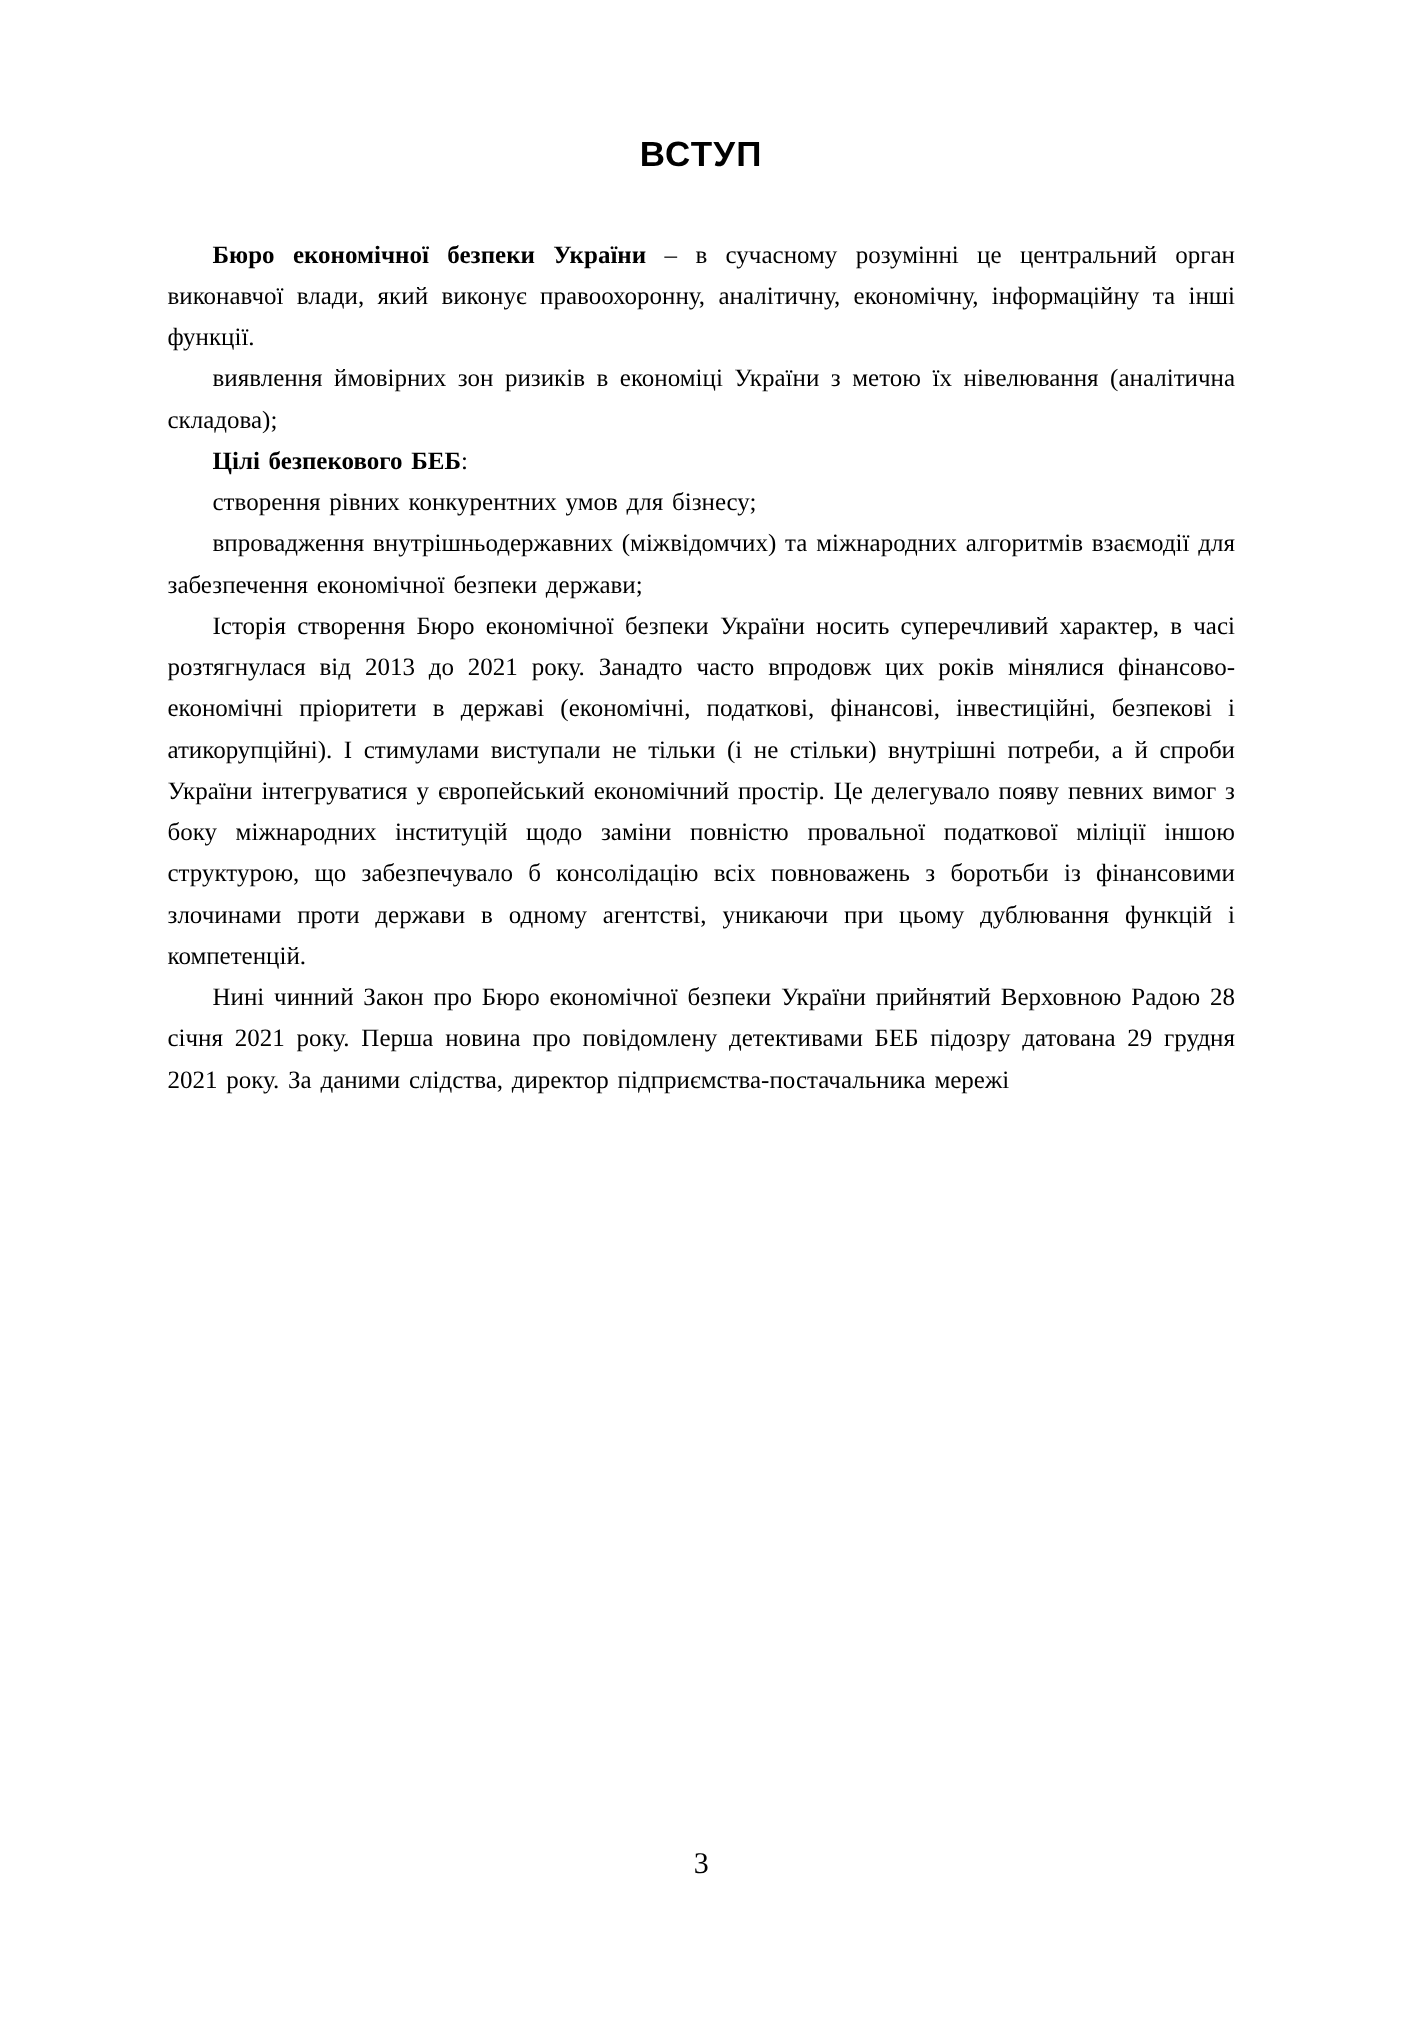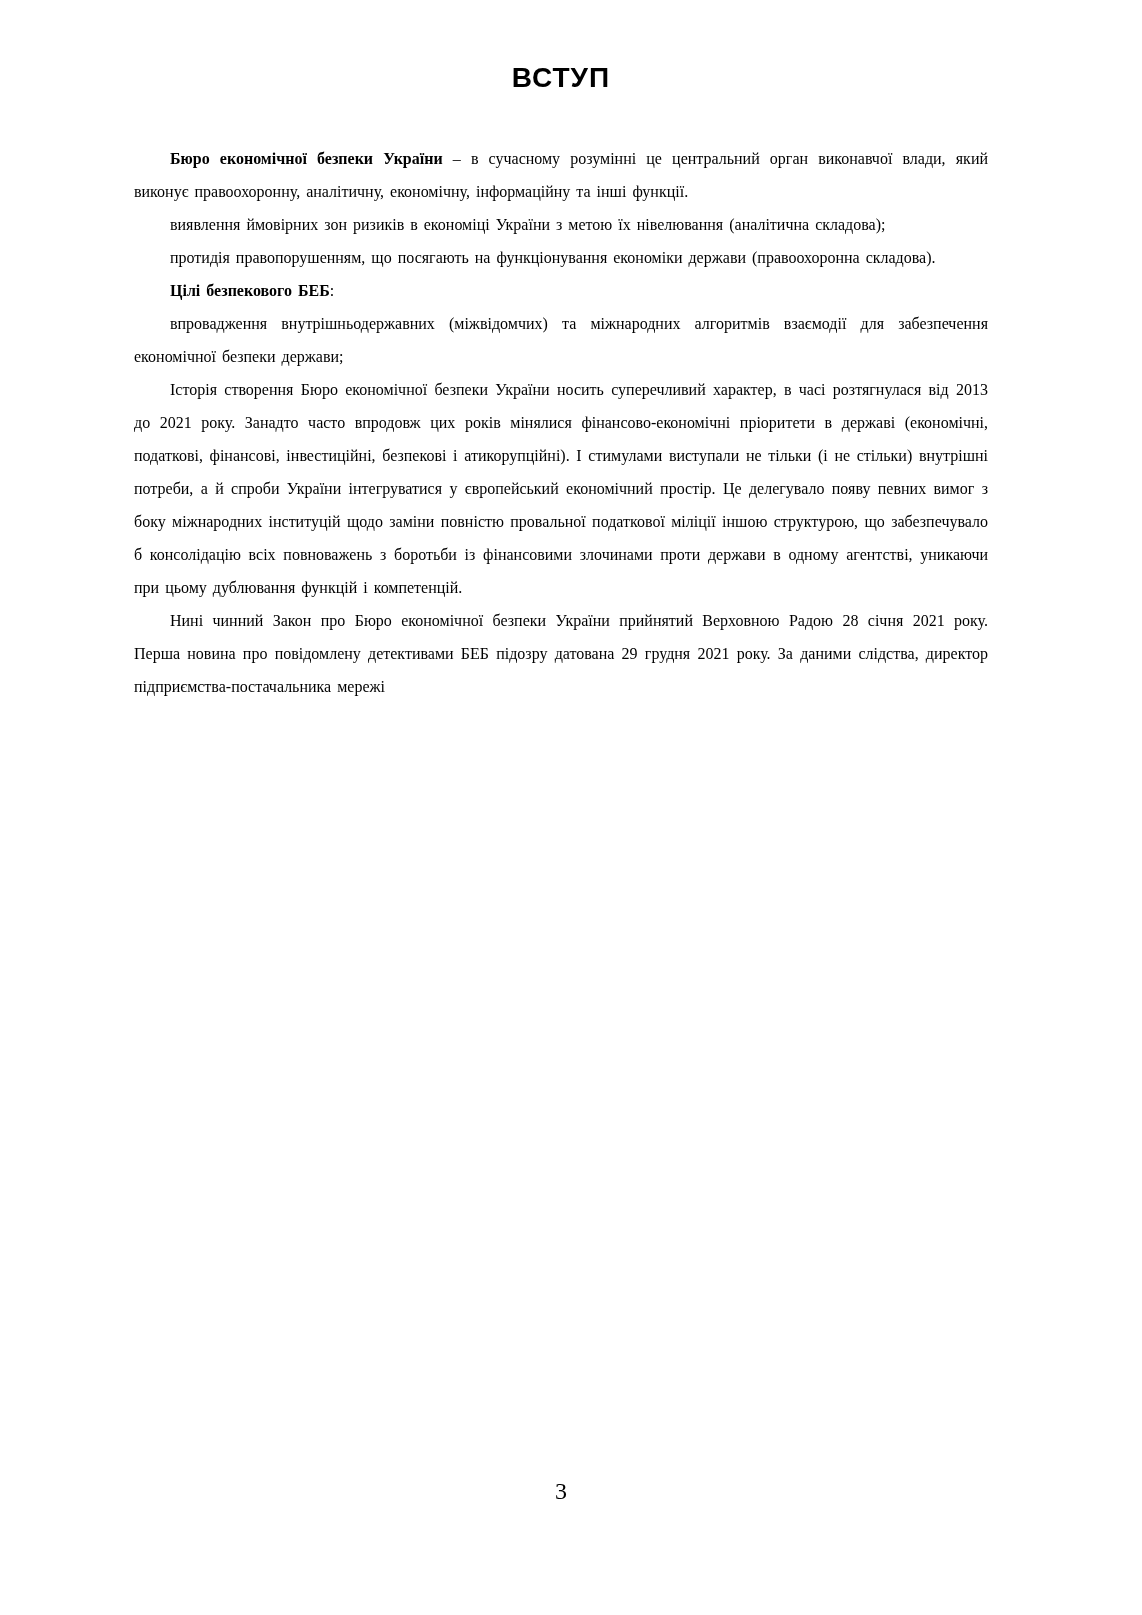--- a/index.html
+++ b/index.html
@@ -12,38 +12,38 @@
     width: 1142px;
     height: 1615px;
     background: #ffffff;
     color: #000000;
     font-family: "Liberation Serif", serif;
     overflow: hidden;
     box-sizing: border-box;
   }
   .title {
     margin: 0;
-    padding-top: 62px;
+    padding-top: 108px;
     padding-left: 134px;
     padding-right: 154px;
     text-align: center;
     font-family: "Liberation Sans", sans-serif;
     font-weight: bold;
     font-size: 28px;
     letter-spacing: 1px;
     color: #000000;
   }
   .content {
     margin-top: 48px;
     padding-left: 134px;
     padding-right: 154px;
   }
   .para {
     margin: 0;
-    font-size: 16px;
+    font-size: 20px;
     line-height: 33px;
     text-align: justify;
     text-indent: 36px;
     word-spacing: 2px;
   }
   .para b {
     font-weight: bold;
   }
   .page-number {
     position: absolute;
@@ -58,22 +58,22 @@
 </head>
 <body>
 
 <div class="page">
 
   <h1 class="title">ВСТУП</h1>
 
   <div class="content">
     <p class="para"><b>Бюро економічної безпеки України</b><span> – в сучасному розумінні це центральний орган виконавчої влади, який виконує правоохоронну, аналітичну, економічну, інформаційну та інші функції.</span></p>
     <p class="para"><b></b><span>виявлення ймовірних зон ризиків в економіці України з метою їх нівелювання (аналітична складова);</span></p>
-    <p class="para"><b></b><span>протидія правопорушенням, що посягають на функціонування економіки держави (правоохоронна складова).</span></p>
     <p class="para"><b>Цілі безпекового БЕБ</b><span>:</span></p>
+    <p class="para"><b></b><span>створення рівних конкурентних умов для бізнесу;</span></p>
     <p class="para"><b></b><span>впровадження внутрішньодержавних (міжвідомчих) та міжнародних алгоритмів взаємодії для забезпечення економічної безпеки держави;</span></p>
     <p class="para"><b></b><span>Історія створення Бюро економічної безпеки України носить суперечливий характер, в часі розтягнулася від 2013 до 2021 року. Занадто часто впродовж цих років мінялися фінансово-економічні пріоритети в державі (економічні, податкові, фінансові, інвестиційні, безпекові і атикорупційні). І стимулами виступали не тільки (і не стільки) внутрішні потреби, а й спроби України інтегруватися у європейський економічний простір. Це делегувало появу певних вимог з боку міжнародних інституцій щодо заміни повністю провальної податкової міліції іншою структурою, що забезпечувало б консолідацію всіх повноважень з боротьби із фінансовими злочинами проти держави в одному агентстві, уникаючи при цьому дублювання функцій і компетенцій.</span></p>
     <p class="para"><b></b><span>Нині чинний Закон про Бюро економічної безпеки України прийнятий Верховною Радою 28 січня 2021 року. Перша новина про повідомлену детективами БЕБ підозру датована 29 грудня 2021 року. За даними слідства, директор підприємства-постачальника мережі</span></p>
   </div>
 
   <div class="page-number">3</div>
 
 </div>
 
 </body></html>

